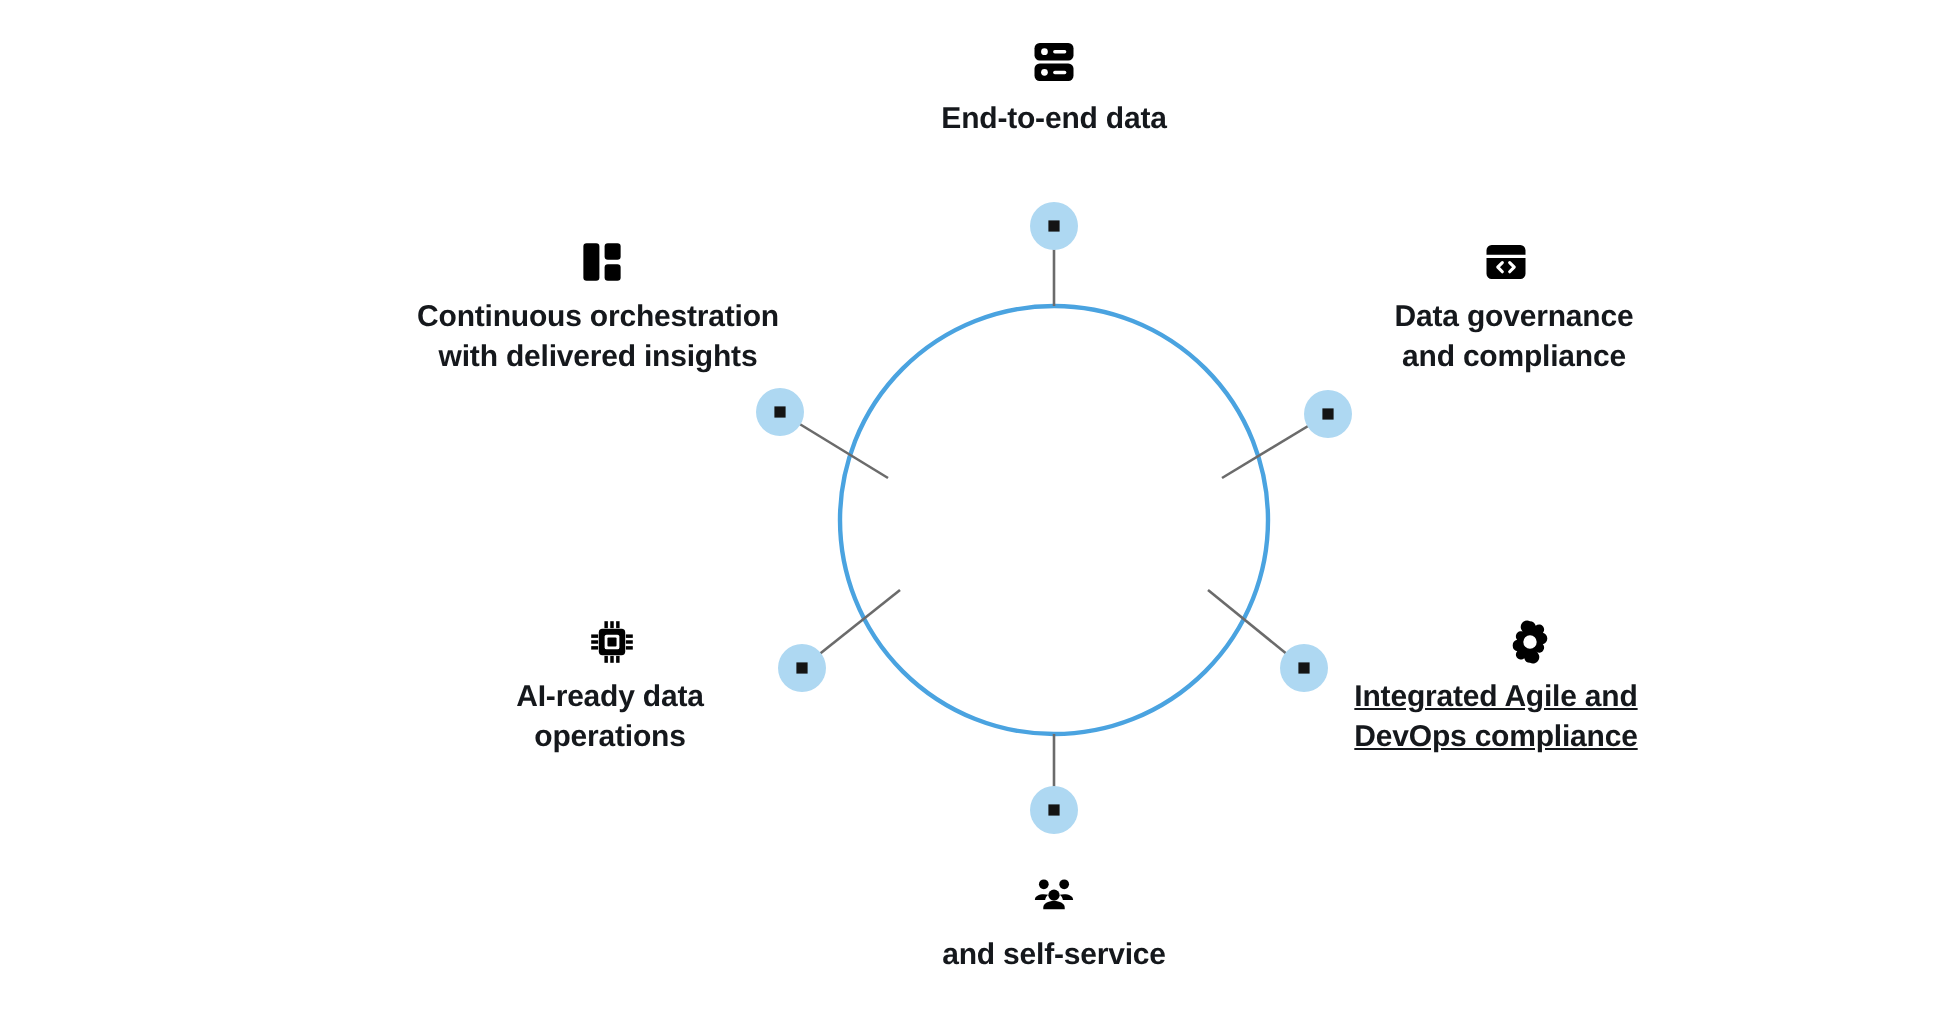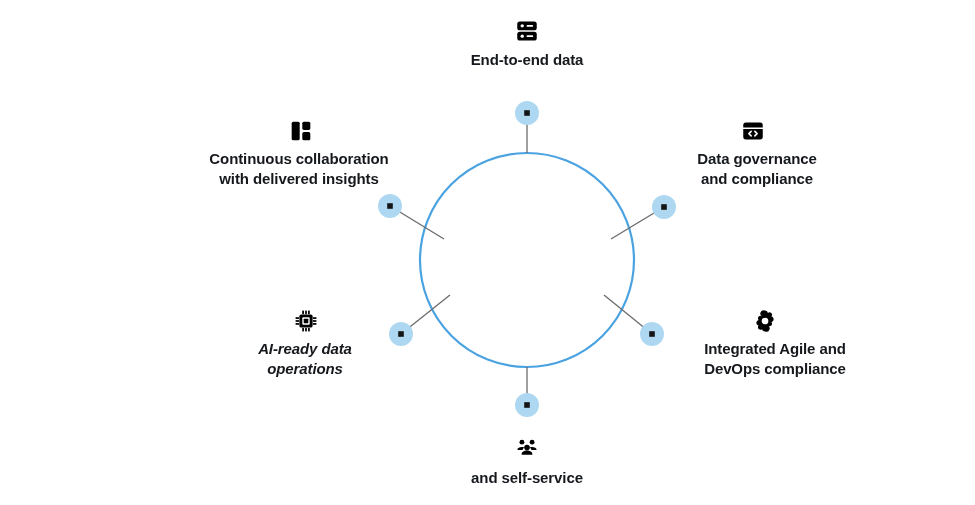--- a/index.html
+++ b/index.html
@@ -121,21 +121,21 @@
     <span class="line">Data governance</span>
     <span class="line">and compliance</span>
   </div>
 
   <div class="node-icon" style="left:710px; top:306px;">
     <svg width="26" height="26" viewBox="0 0 24 24" fill="currentColor">
       <path d="M12 2.4c1.28 0 2.36.9 2.63 2.1.9-.85 2.3-.84 3.2.06.9.9.91 2.3.06 3.2 1.2.27 2.1 1.35 2.1 2.63s-.9 2.36-2.1 2.63c.85.9.84 2.3-.06 3.2-.9.9-2.3.91-3.2.06A2.7 2.7 0 0 1 12 21.6a2.7 2.7 0 0 1-2.63-2.1c-.9.85-2.3.84-3.2-.06-.9-.9-.91-2.3-.06-3.2A2.7 2.7 0 0 1 4.01 13.6a2.7 2.7 0 0 1 2.1-2.63c-.85-.9-.84-2.3.06-3.2.9-.9 2.3-.91 3.2-.06A2.7 2.7 0 0 1 12 2.4z"></path>
       <circle cx="12" cy="12" r="3.1" fill="#ffffff"></circle>
     </svg>
   </div>
-  <div class="label" style="left:735px; top:339px; transform:translateX(-50%);">
+  <div class="label" style="left:708px; top:339px; transform:translateX(-50%);text-decoration:underline;">
     <span class="line">Integrated Agile and</span>
     <span class="line">DevOps compliance</span>
   </div>
 
   <div class="node-icon" style="left:472px; top:433px;">
     <svg width="26" height="26" viewBox="0 0 24 24" fill="currentColor">
       <circle cx="7.3" cy="6.6" r="2.25"></circle>
       <circle cx="16.7" cy="6.6" r="2.25"></circle>
       <circle cx="12" cy="11.6" r="2.6"></circle>
       <path d="M3.2 13.6c0-1.5 1.85-2.45 4.1-2.45.75 0 1.45.11 2.05.3-.78.62-1.3 1.47-1.45 2.43H3.4a.2.2 0 0 1-.2-.28z"></path>
@@ -159,30 +159,30 @@
       <rect x="11.2" y="18.4" width="1.6" height="3.2"></rect>
       <rect x="13.9" y="18.4" width="1.6" height="3.2"></rect>
       <rect x="2.4" y="8.5" width="3.2" height="1.6"></rect>
       <rect x="2.4" y="11.2" width="3.2" height="1.6"></rect>
       <rect x="2.4" y="13.9" width="3.2" height="1.6"></rect>
       <rect x="18.4" y="8.5" width="3.2" height="1.6"></rect>
       <rect x="18.4" y="11.2" width="3.2" height="1.6"></rect>
       <rect x="18.4" y="13.9" width="3.2" height="1.6"></rect>
     </svg>
   </div>
-  <div class="label" style="left:265px; top:339px; transform:translateX(-50%);font-style:italic;">
+  <div class="label" style="left:265px; top:339px; transform:translateX(-50%);">
     <span class="line">AI-ready data</span>
     <span class="line">operations</span>
   </div>
 
   <div class="node-icon" style="left:246px; top:116px;">
     <svg width="26" height="26" viewBox="0 0 24 24" fill="currentColor">
       <rect x="3.4" y="3.4" width="7.4" height="17.2" rx="1.5"></rect>
       <rect x="13.2" y="3.4" width="7.4" height="7.6" rx="1.5"></rect>
       <rect x="13.2" y="13" width="7.4" height="7.6" rx="1.5"></rect>
     </svg>
   </div>
   <div class="label" style="left:259px; top:149px; transform:translateX(-50%);">
-    <span class="line">Continuous collaboration</span>
+    <span class="line">Continuous orchestration</span>
     <span class="line">with delivered insights</span>
   </div>
 
 </div>
 
 </body></html>

